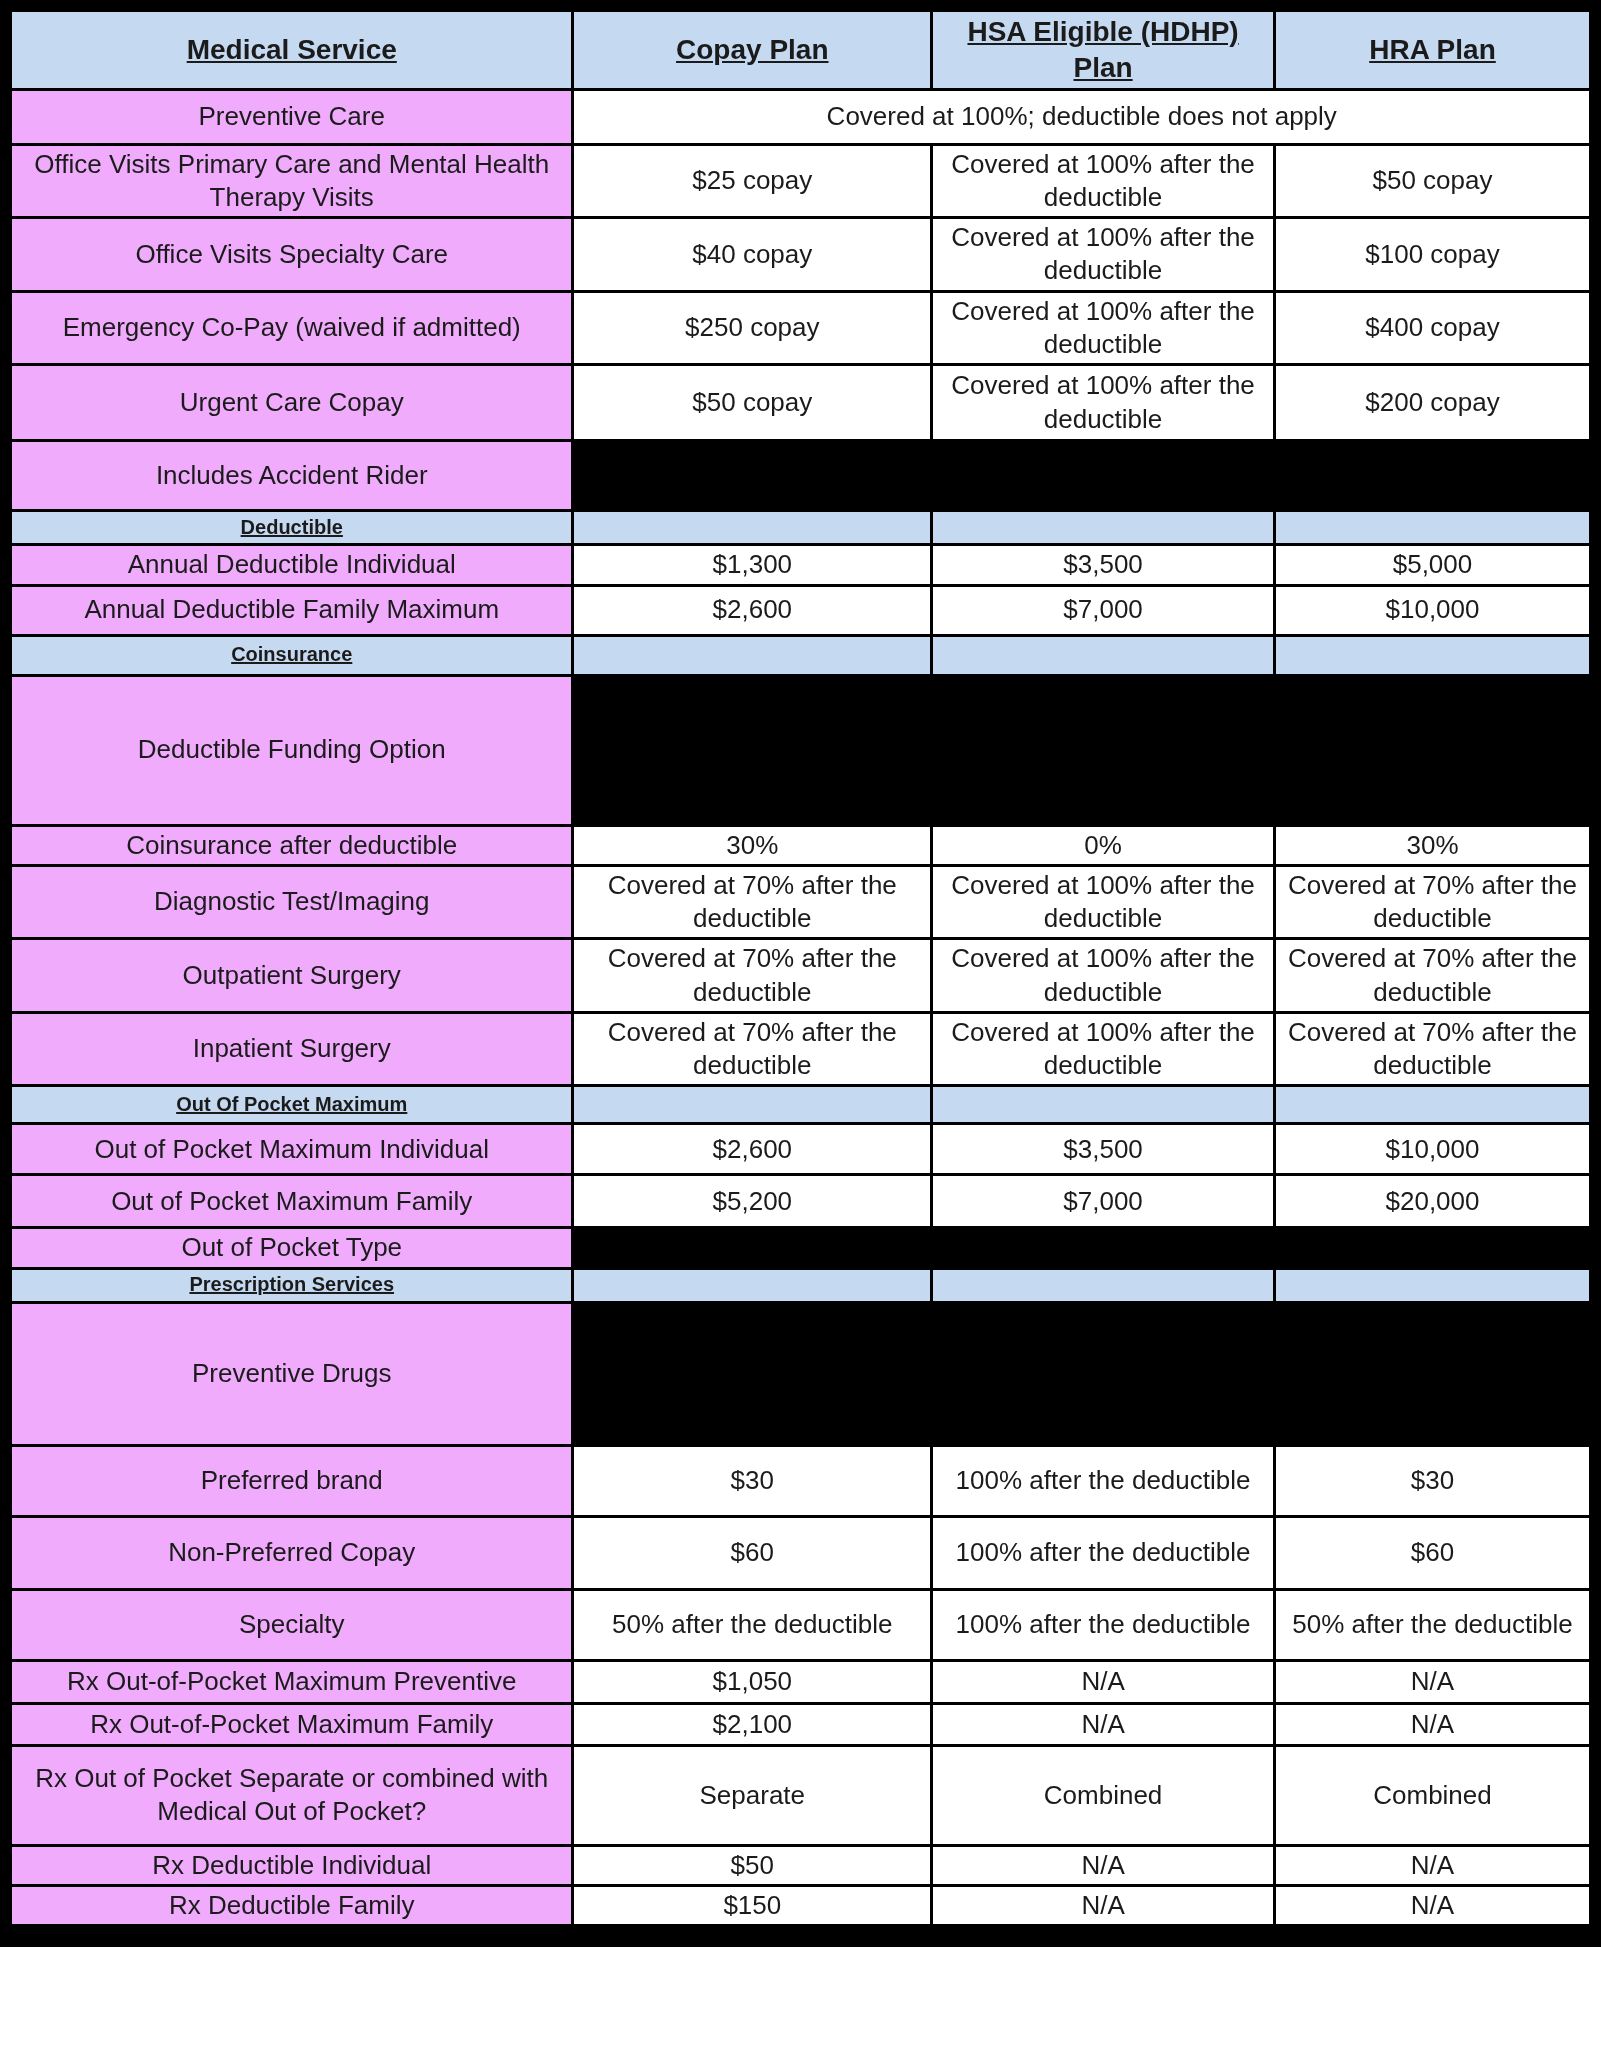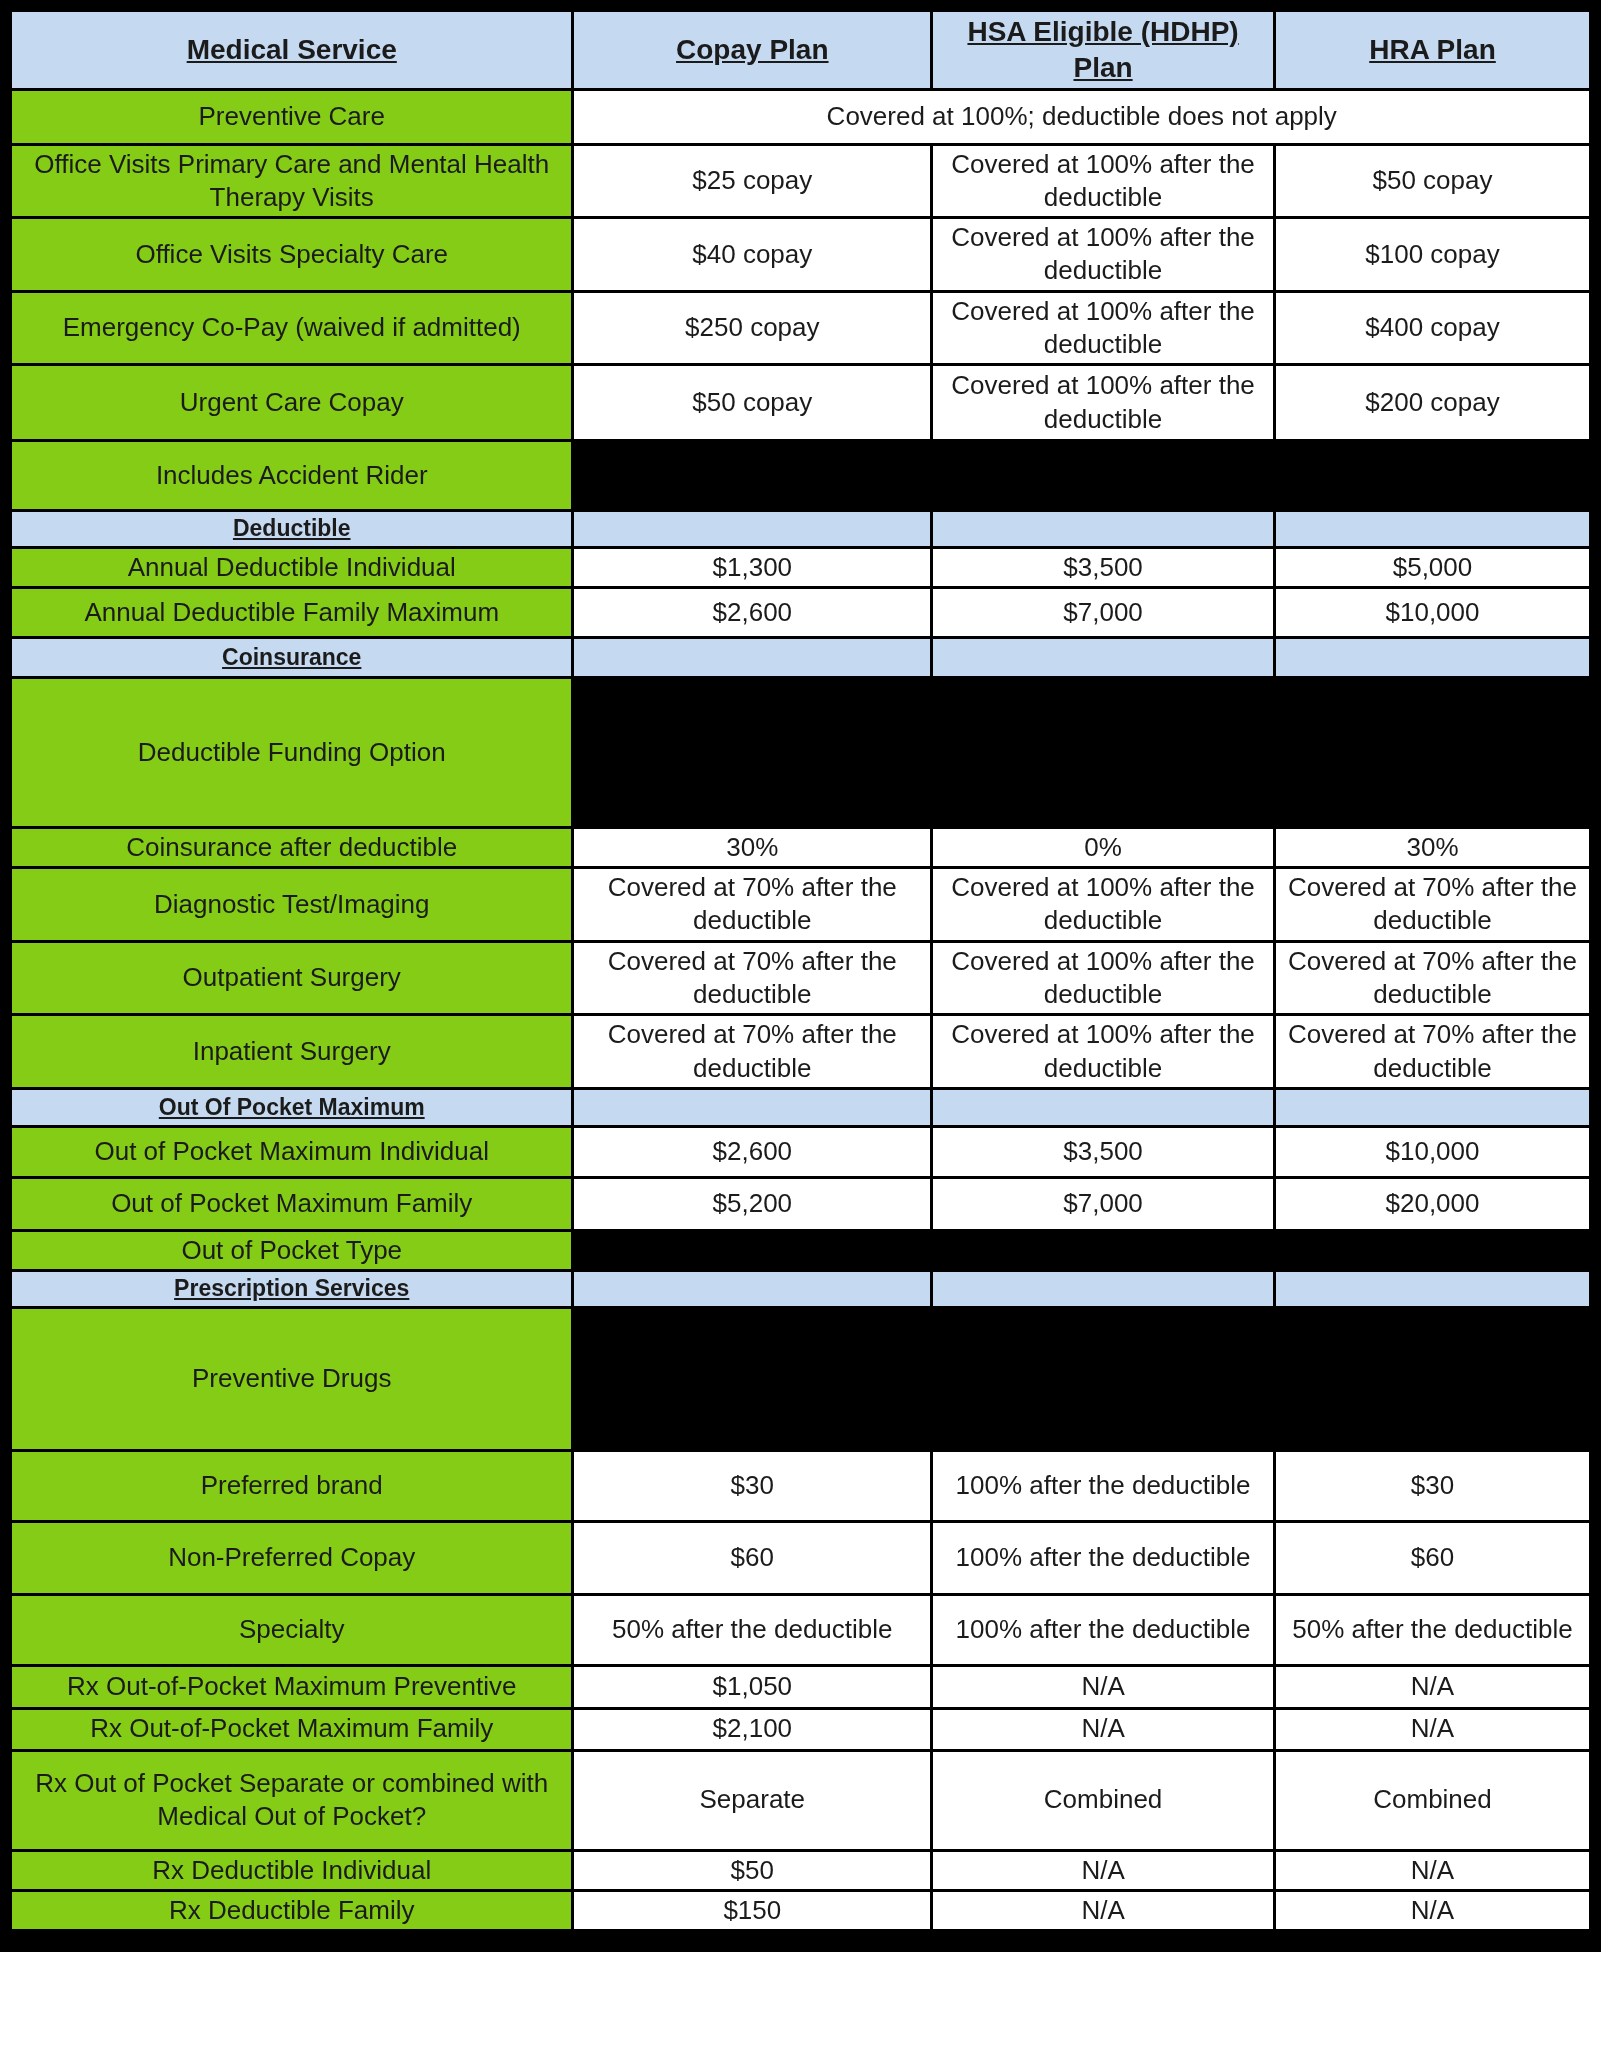--- a/index.html
+++ b/index.html
@@ -34,27 +34,27 @@
     padding: 2px 6px;
     overflow: hidden;
   }
   th.colhead {
     background: #c5d9f1;
     font-weight: bold;
     text-decoration: underline;
     font-size: 28px;
   }
   td.lbl {
-    background: #84cc16;
+    background: #f0abfc;
   }
   td.section {
     background: #c5d9f1;
     font-weight: bold;
     text-decoration: underline;
-    font-size: 23px;
+    font-size: 20px;
   }
   td.blue-empty {
     background: #c5d9f1;
   }
   td.val {
     background: #ffffff;
   }
   td.redacted {
     background: #000000;
     border-color: #000000;

